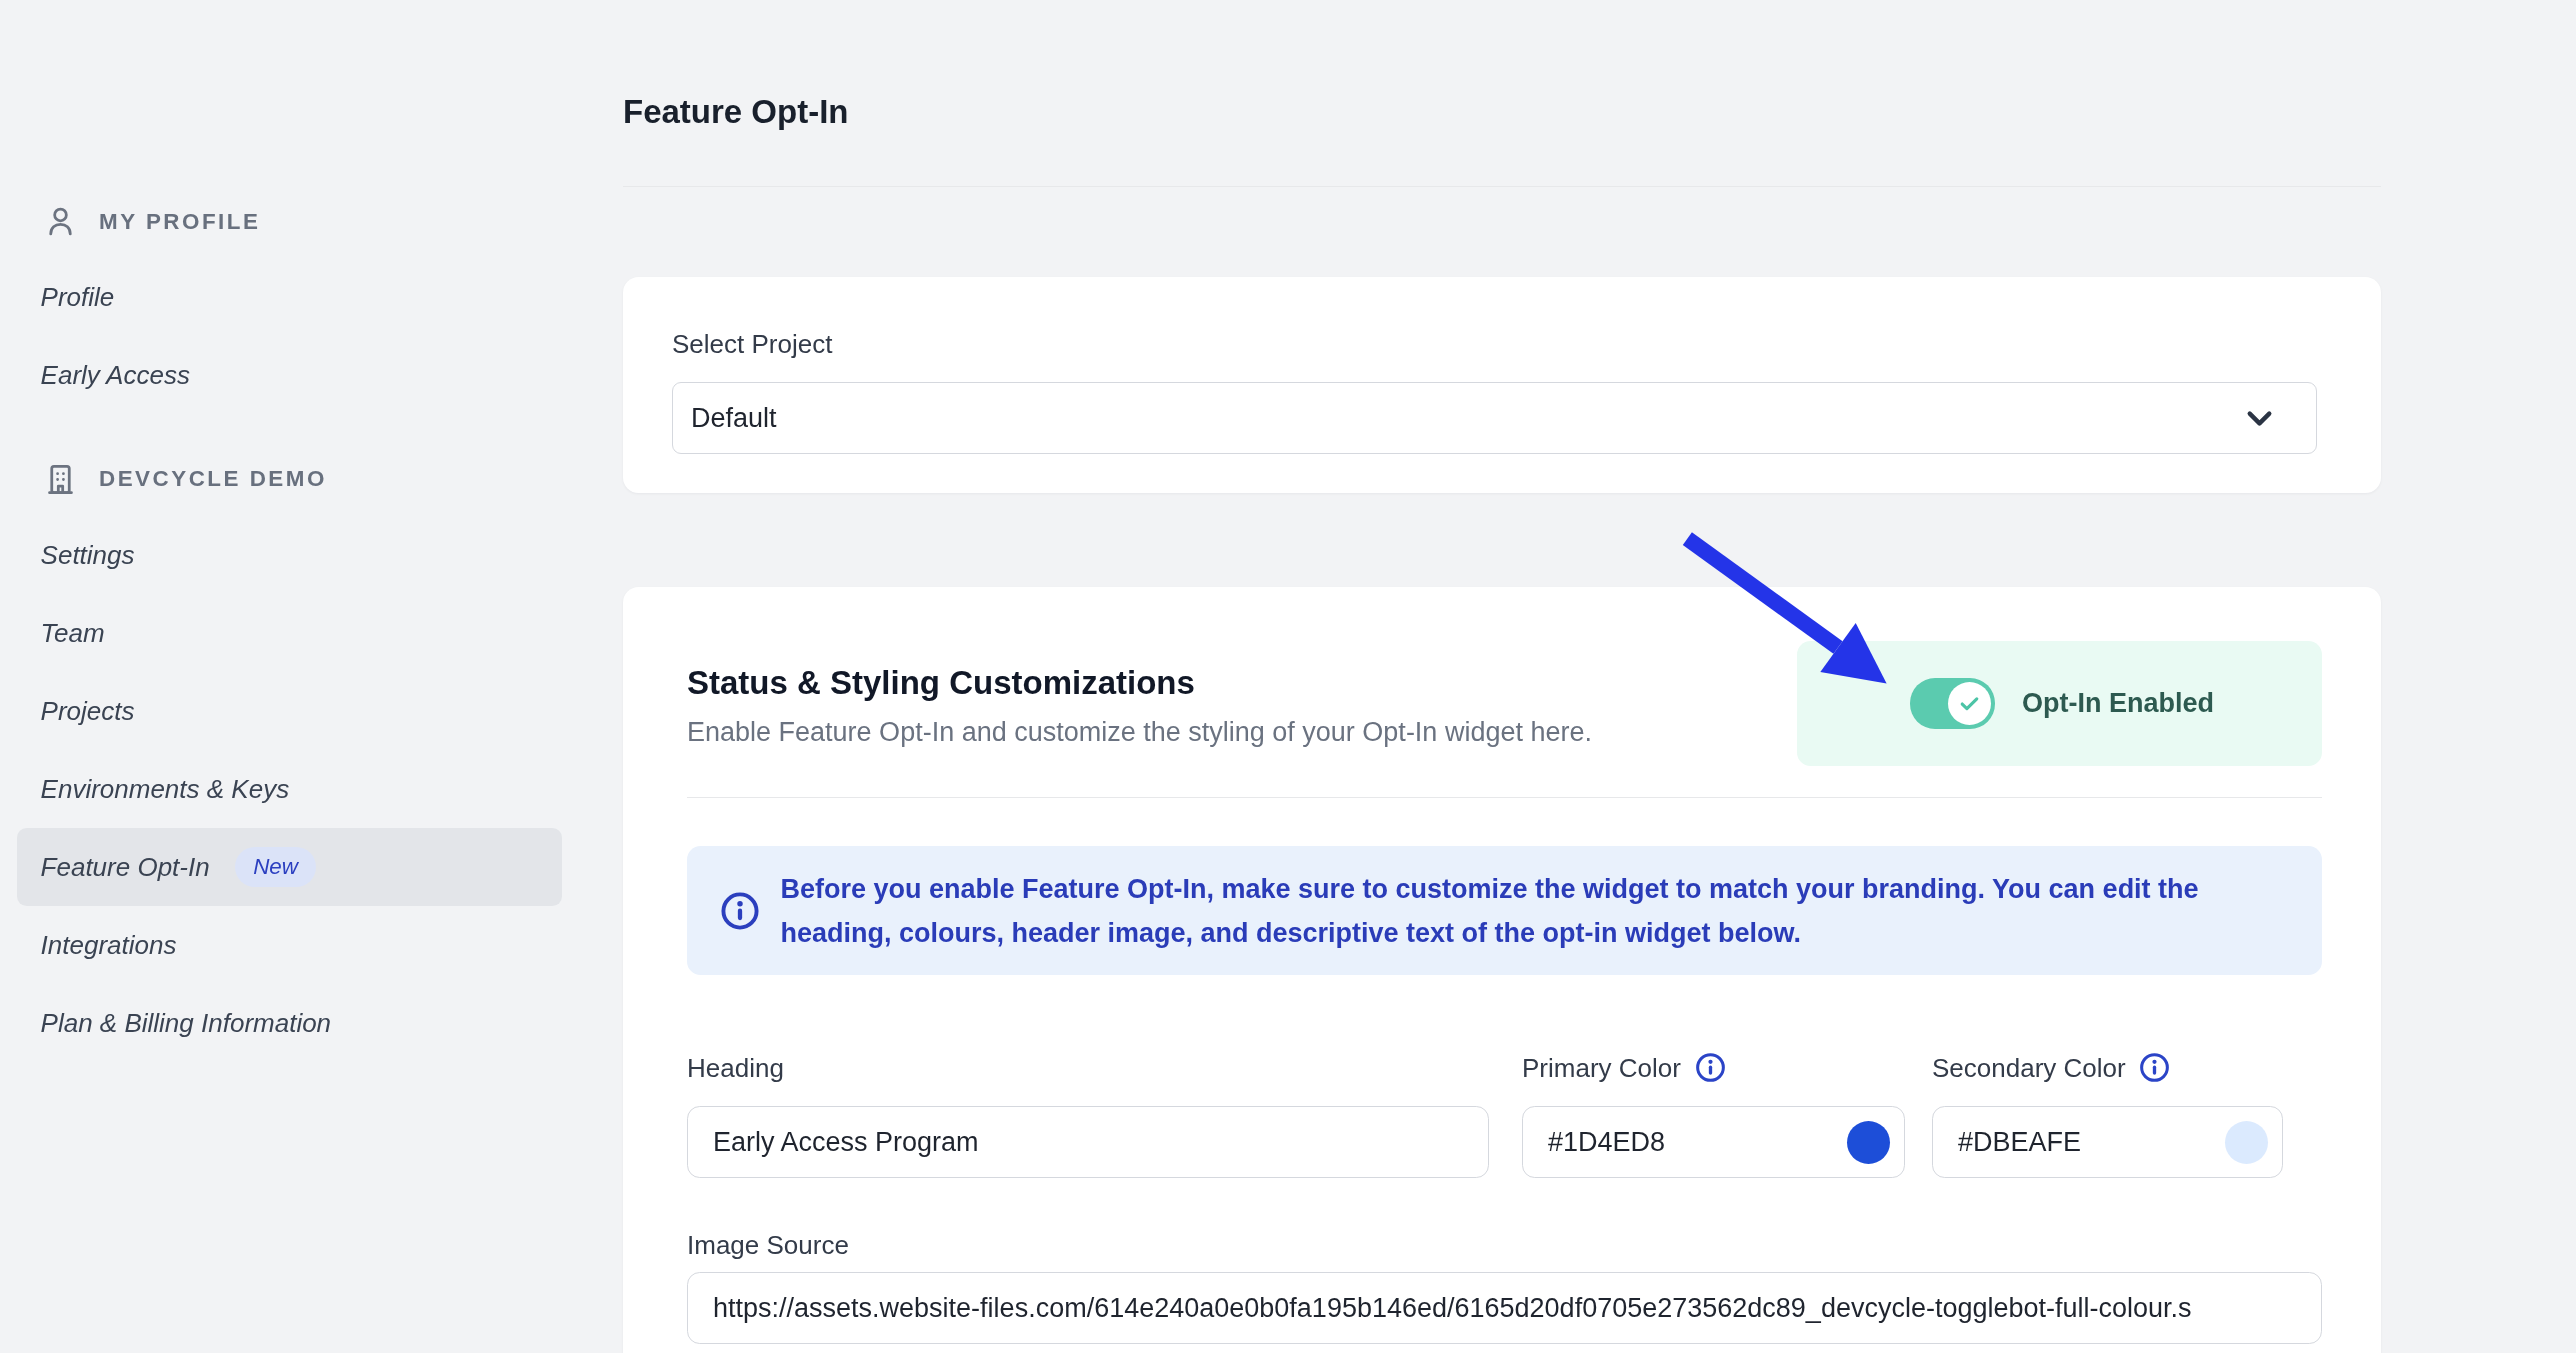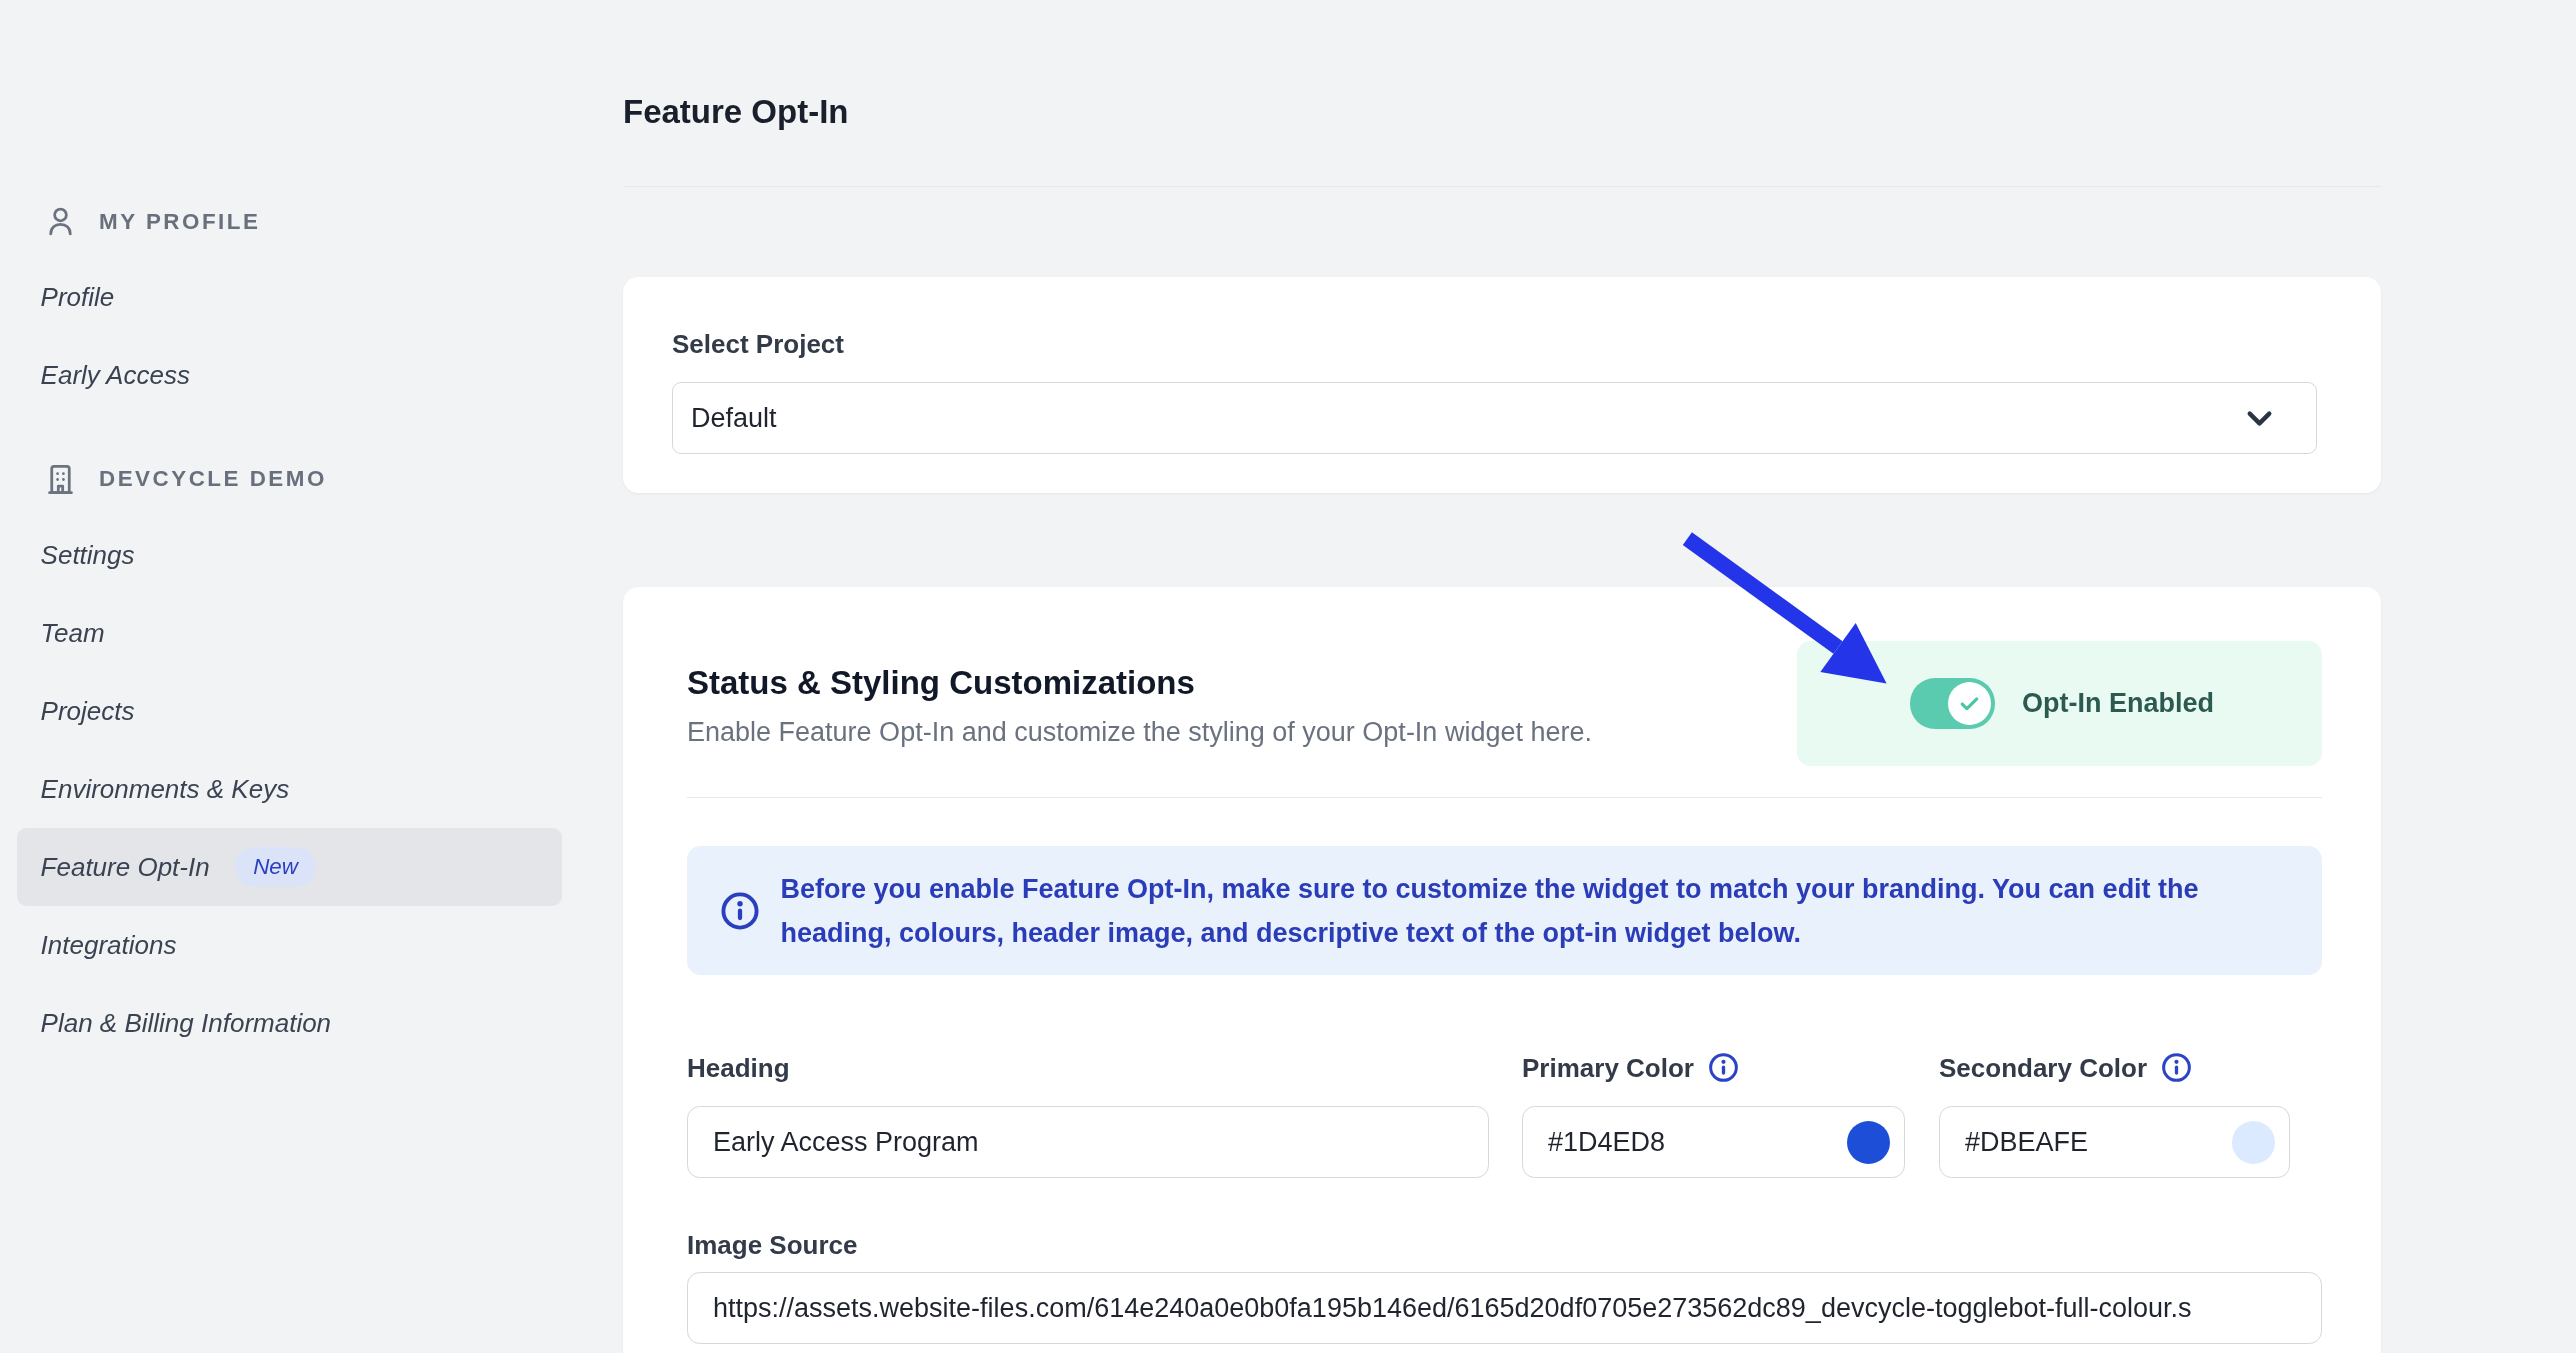--- a/index.html
+++ b/index.html
@@ -41,21 +41,21 @@
   
   .main { position:absolute; left:623px; top:0; width:1758px; }
   .page-title { padding-top:92px; font-size:33px; font-weight:700; color:#19202C; line-height:39px; }
   .title-divider { margin-top:55px; border:none; border-top:1.9px solid #E7E8EA; }
 
   .card {
     background:#FFFFFF; border-radius:15.6px;
     box-shadow:0 1px 2.9px rgba(16,24,40,.05);
   }
   .card1 { margin-top:90px; height:216px; padding:51px 64px 0 49px; }
-  .field-label { font-size:26px; font-weight:700; color:#333B49; line-height:33px; }
+  .field-label { font-size:26px; font-weight:400; color:#333B49; line-height:33px; }
 
   .select {
     margin-top:21px; height:72px;
     border:1.9px solid #D5D8DE; border-radius:9px; background:#fff;
     display:flex; align-items:center; justify-content:space-between;
     padding:0 37px 0 18px; cursor:pointer;
   }
   .select-value { font-size:27px; color:#1F242E; }
   .chevron { width:39px; height:39px; color:#2B3444; }
 
@@ -92,21 +92,21 @@
   .info-icon { width:40px; height:40px; flex:0 0 auto; color:#2B3FBE; }
   .info-text {
     margin-left:20.4px; max-width:1460px;
     font-size:27px; font-weight:600; color:#2A3CB8; line-height:44px;
   }
 
   .fields-row { margin-top:77px; display:flex; }
   .field { display:flex; flex-direction:column; }
   .field-heading { width:802px; }
   .field-primary { width:383px; margin-left:33px; }
-  .field-secondary { width:351px; margin-left:34px; }
+  .field-secondary { width:351px; margin-left:27px; }
   .label-row { display:flex; align-items:flex-start; gap:13.6px; height:33px; }
   .label-row .mini-info { width:31px; height:31px; color:#2B44C7; }
 
   .text-input {
     margin-top:21.4px; height:72px; width:100%;
     border:1.9px solid #D5D8DE; border-radius:12.7px; background:#fff;
     font-family:"Liberation Sans", sans-serif;
     font-size:27px; color:#1F242E; padding:0 25px;
     outline:none; white-space:nowrap; overflow:hidden;
   }

